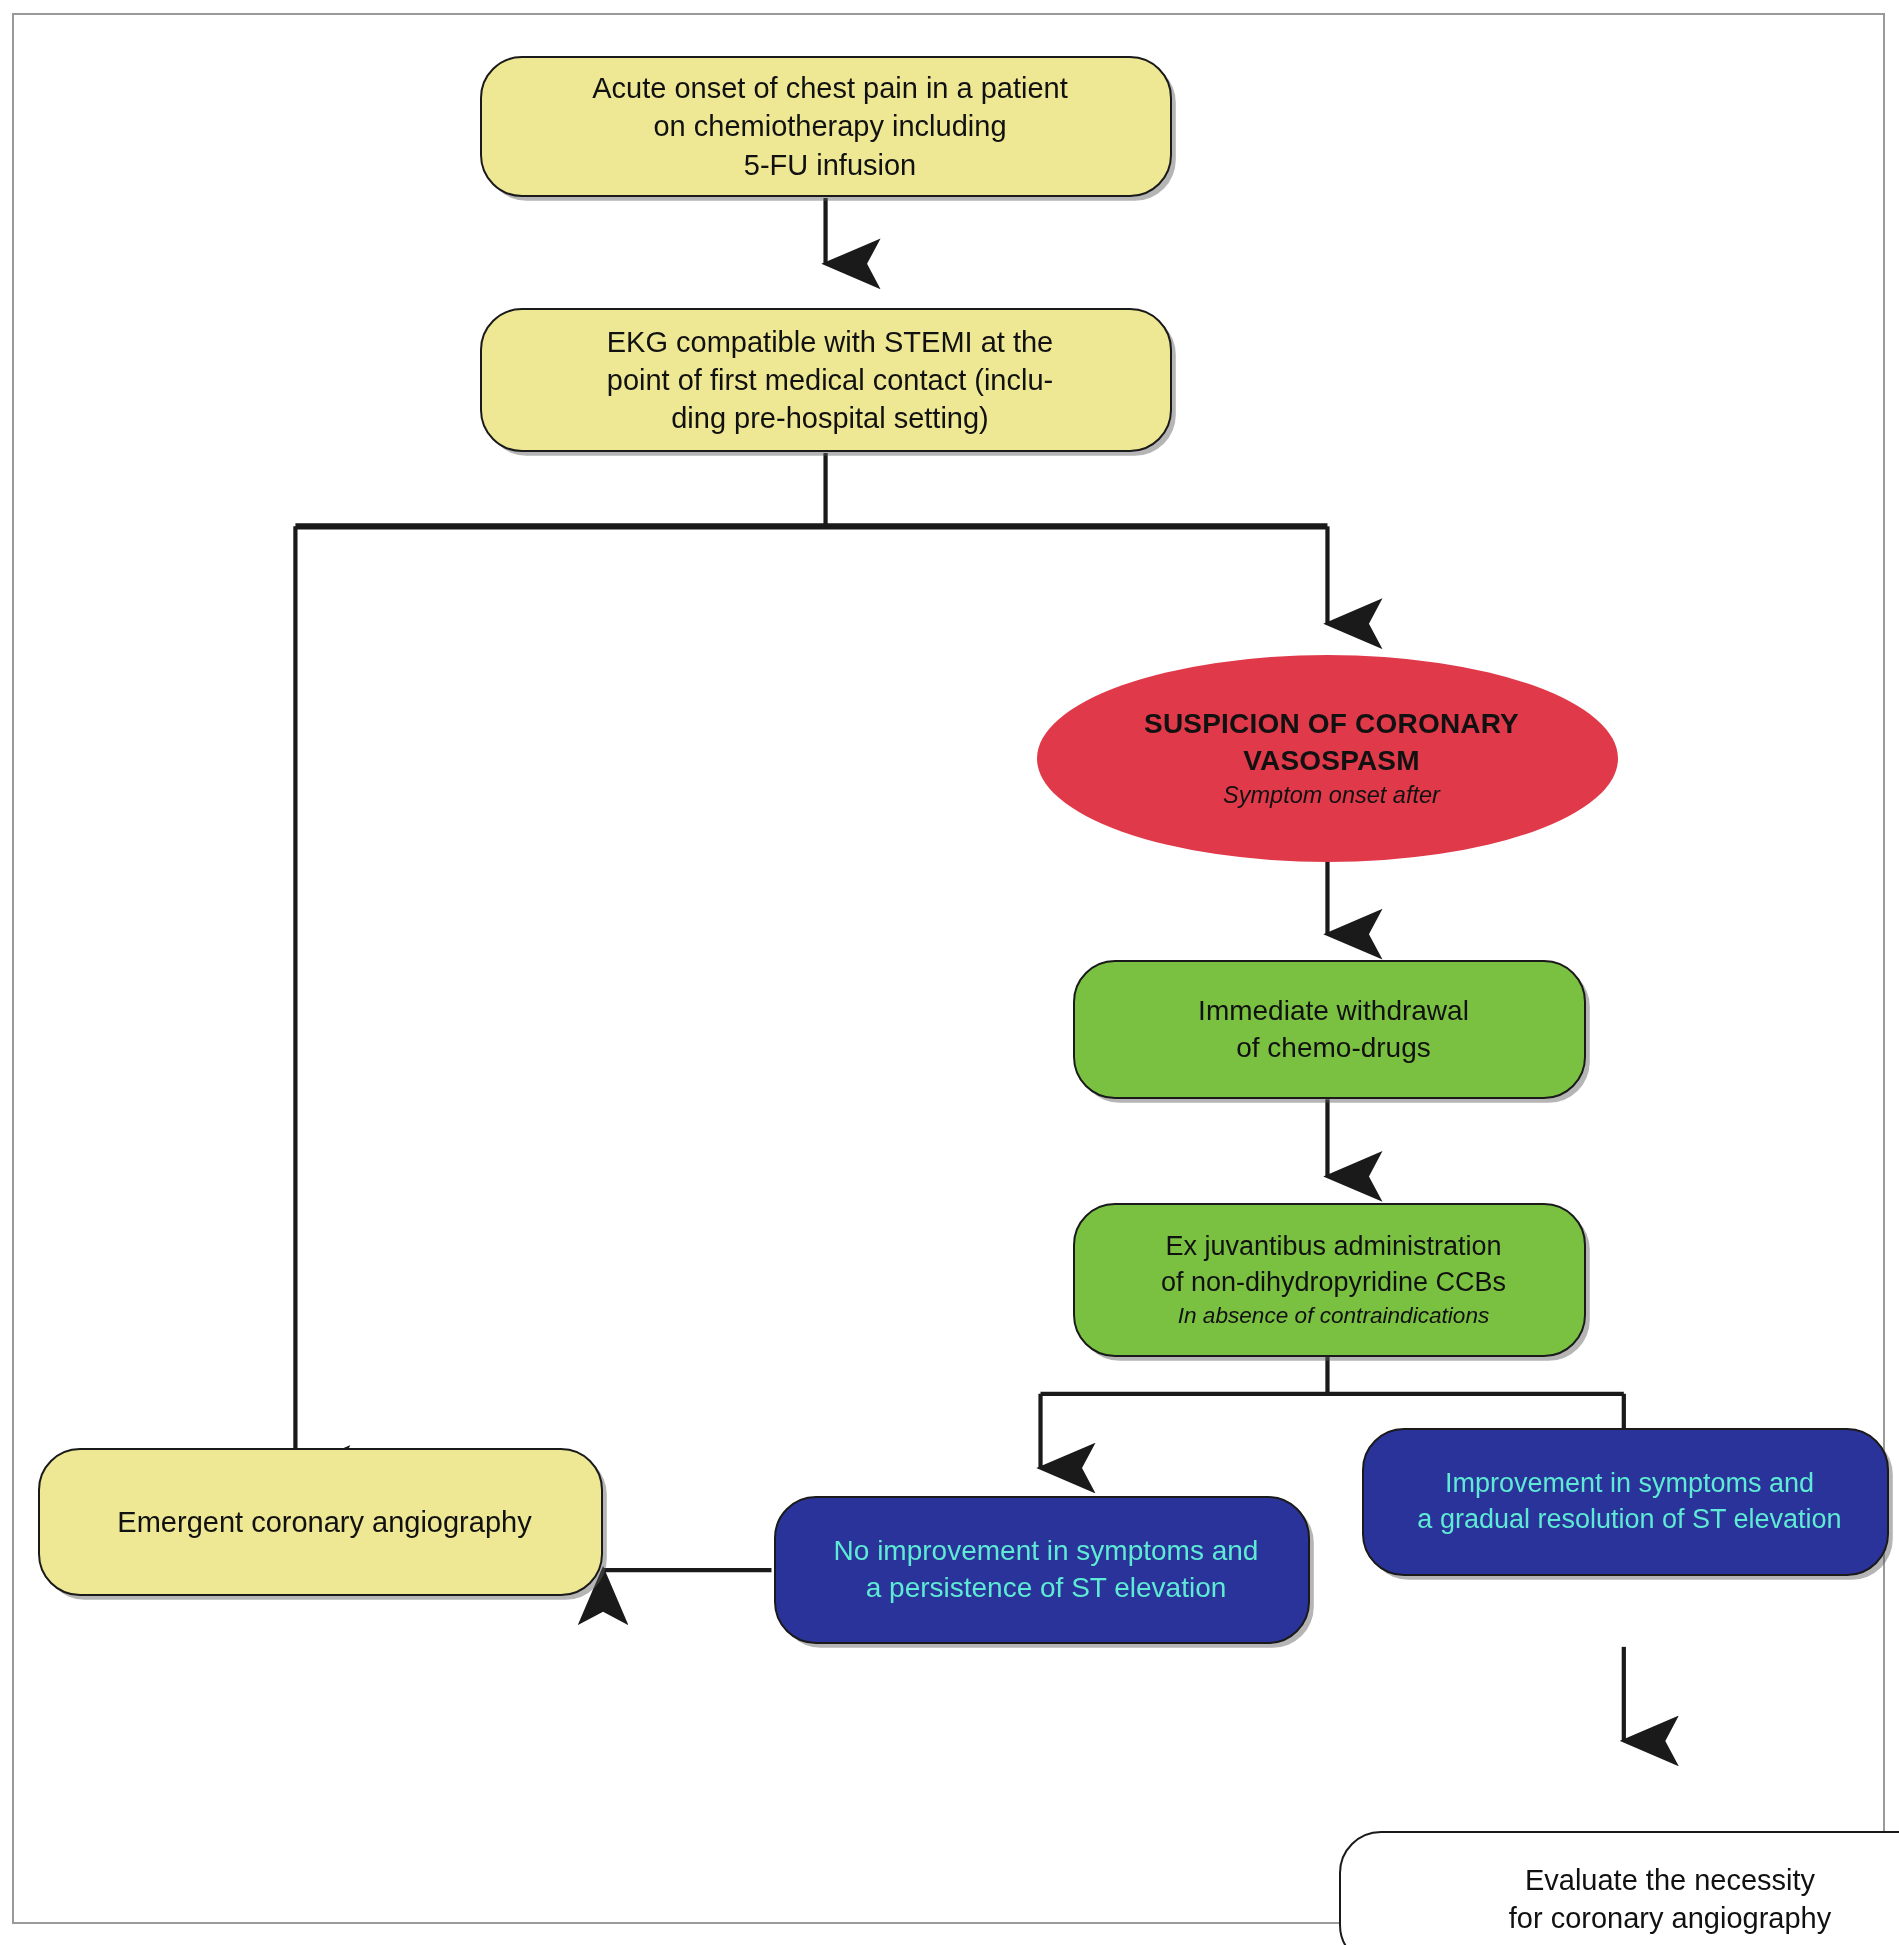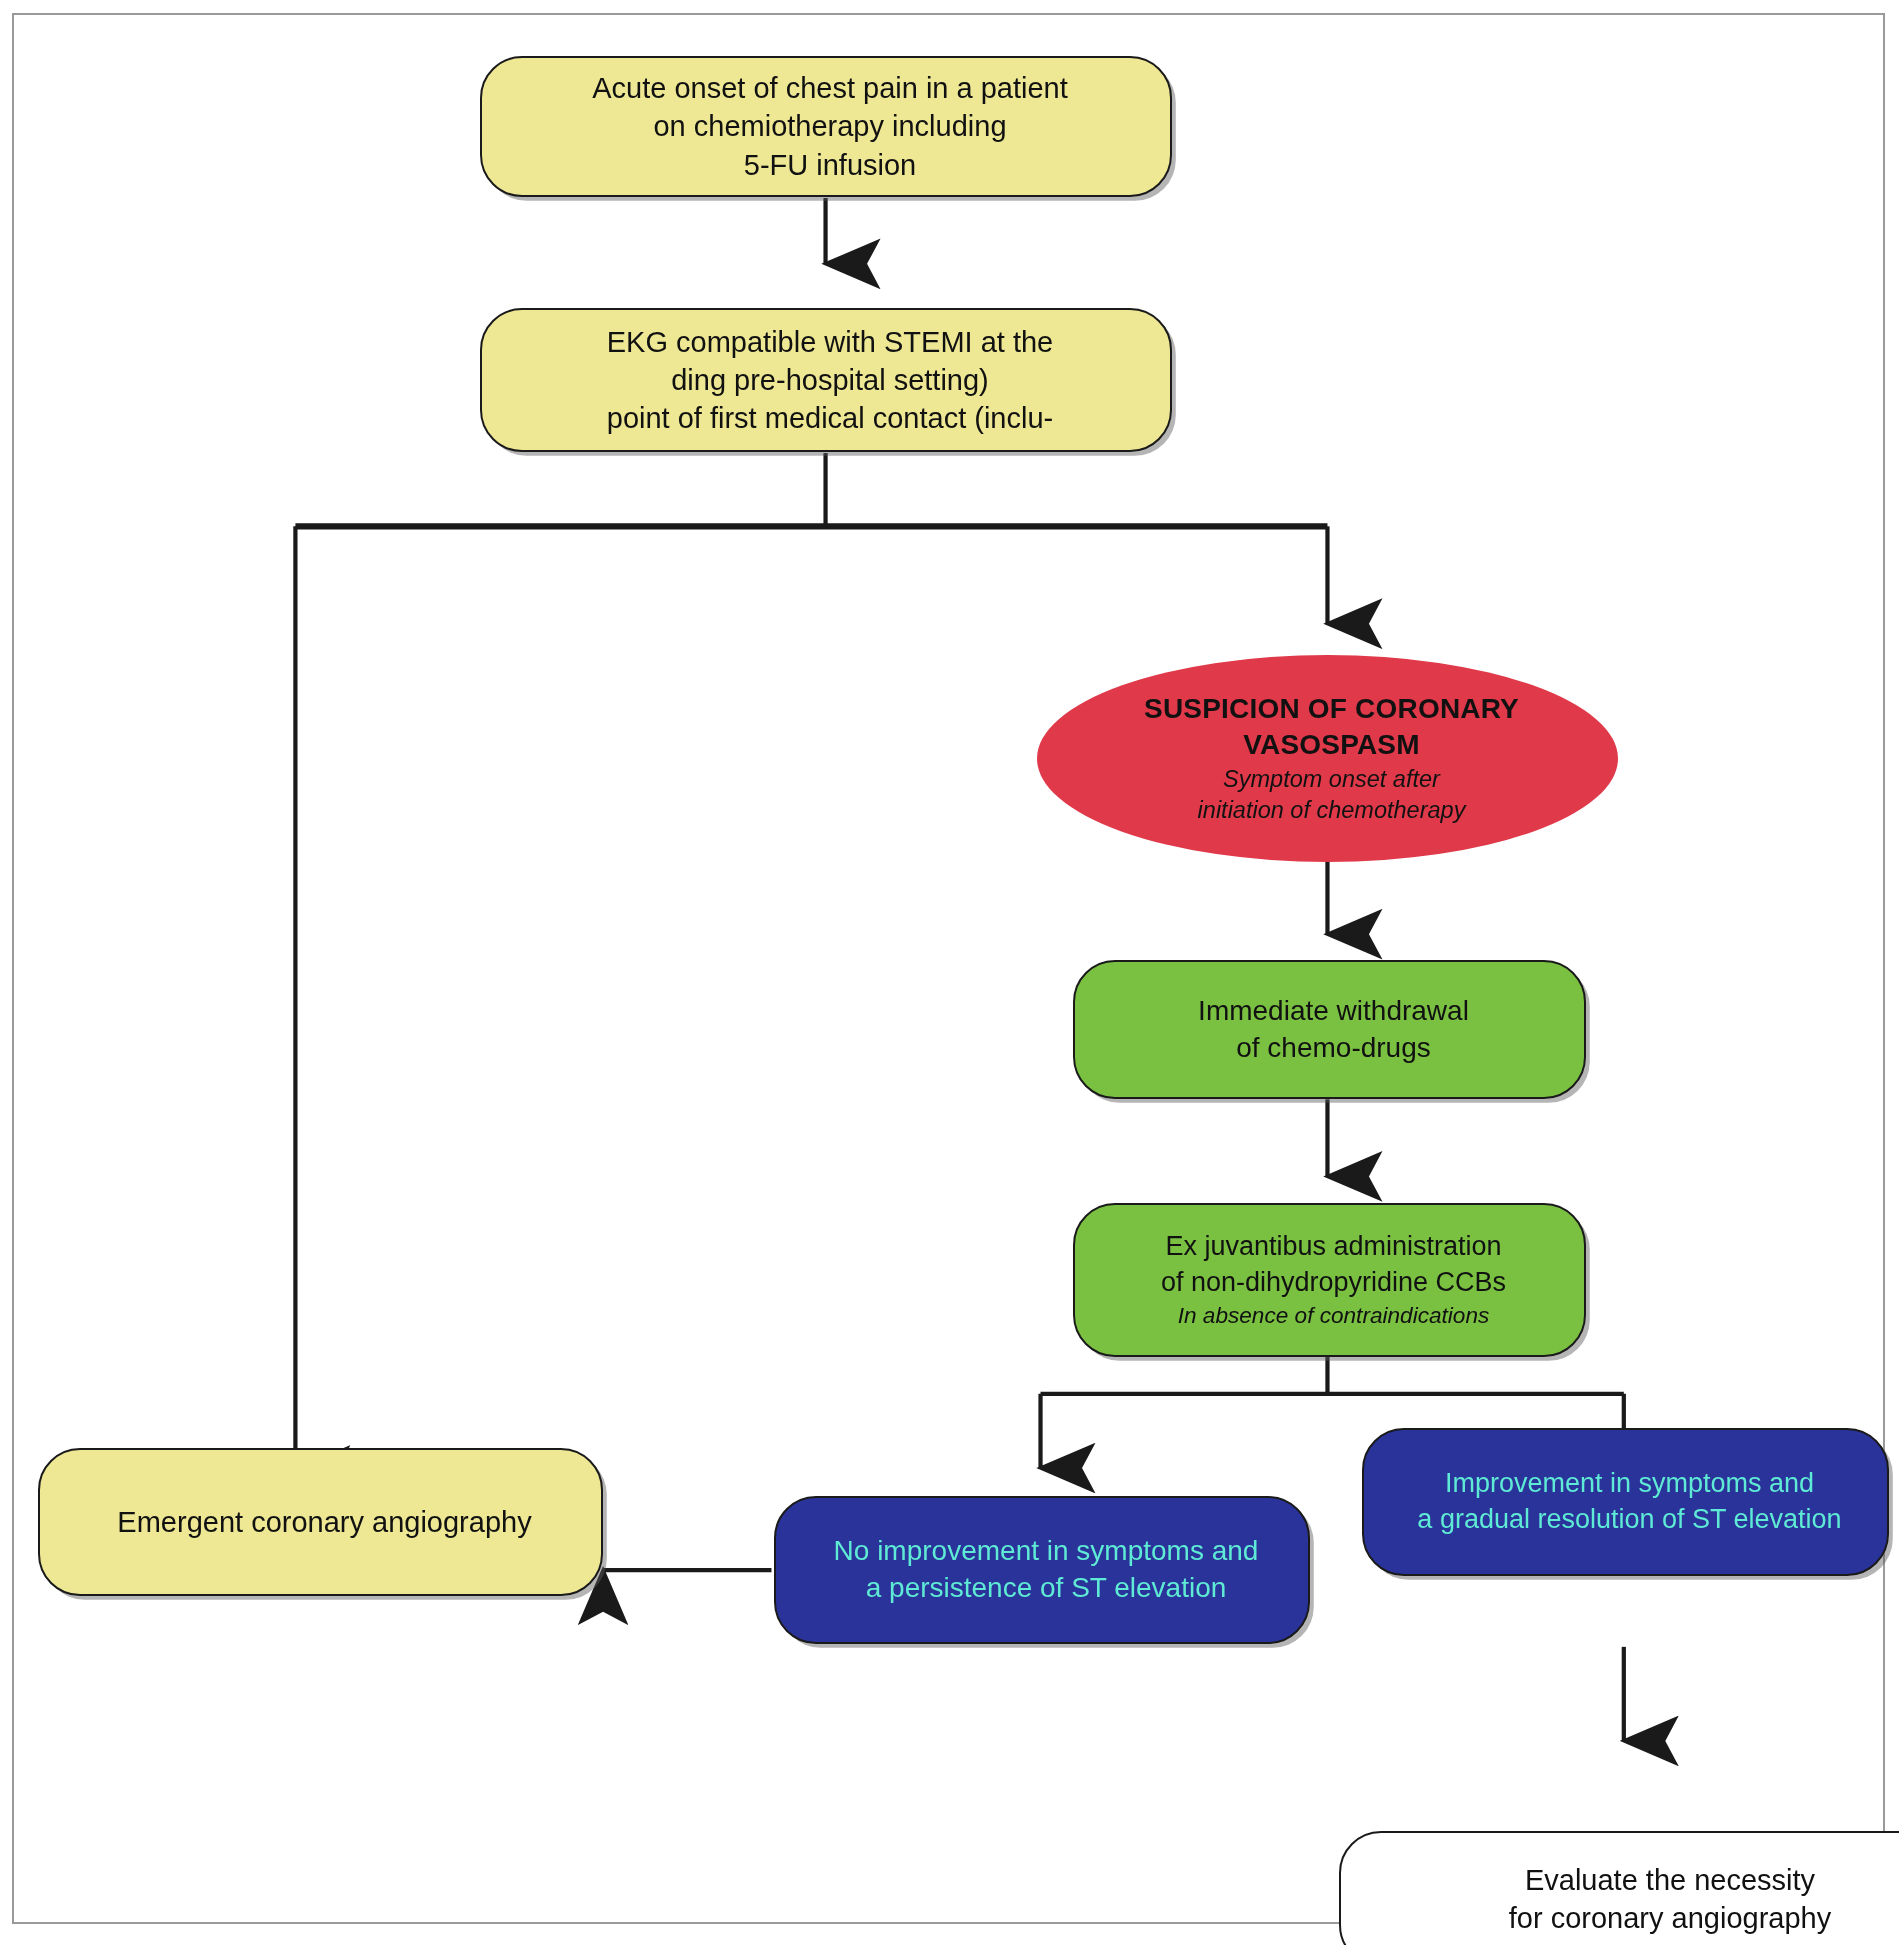--- a/index.html
+++ b/index.html
@@ -73,29 +73,28 @@
   </svg>
 
   <div class="node rrect yellow t62" style="left:480px;top:56px;width:692px;height:141px;">
     <span class="ln">Acute onset of chest pain in a patient</span>
     <span class="ln">on chemiotherapy including</span>
     <span class="ln">5-FU infusion</span>
   </div>
 
   <div class="node rrect yellow t62" style="left:480px;top:308px;width:692px;height:144px;">
     <span class="ln">EKG compatible with STEMI at the</span>
+    <span class="ln">point of first medical contact (inclu-</span>
     <span class="ln">ding pre-hospital setting)</span>
-    <span class="ln">point of first medical contact (inclu-</span>
   </div>
 
   <div class="node ellipse" style="left:1037px;top:655px;width:581px;height:207px;">
     <span class="ln bold t60">SUSPICION OF CORONARY</span>
     <span class="ln bold t60">VASOSPASM</span>
     <span class="ln t50i">Symptom onset after</span>
-    <span class="ln t50i">initiation of chemotherapy</span>
   </div>
 
   <div class="node rrect green t60" style="left:1073px;top:960px;width:513px;height:139px;">
     <span class="ln">Immediate withdrawal</span>
     <span class="ln">of chemo-drugs</span>
   </div>
 
   <div class="node rrect green t58" style="left:1073px;top:1203px;width:513px;height:154px;">
     <span class="ln">Ex juvantibus administration</span>
     <span class="ln">of non-dihydropyridine CCBs</span>

